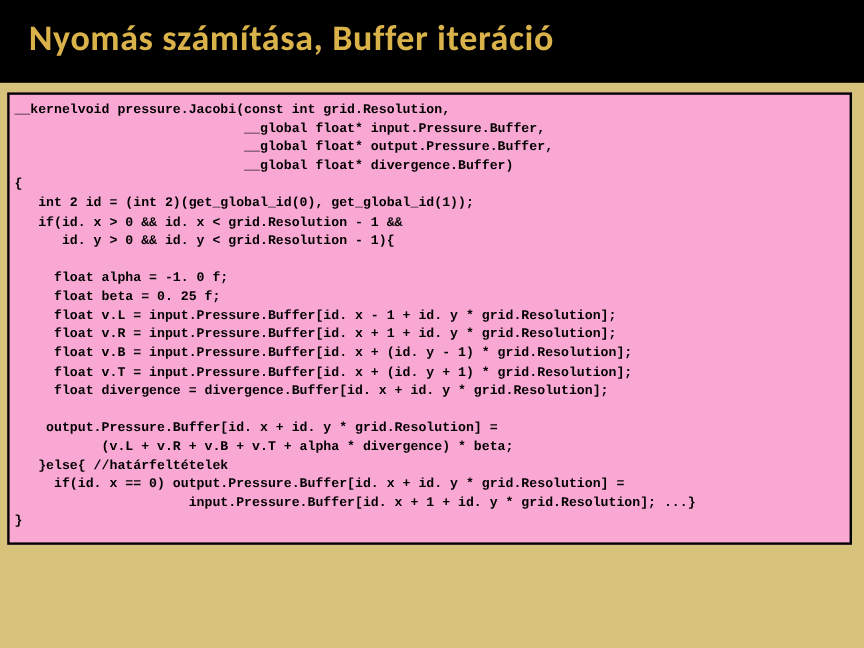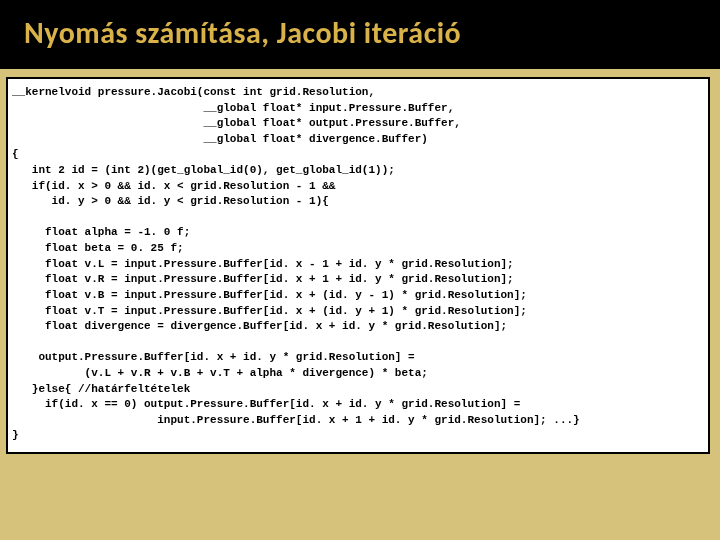--- a/index.html
+++ b/index.html
@@ -17,35 +17,35 @@
     font-family: "Calibri", "Arial", sans-serif;
     font-size: 30px;
     font-weight: 600;
     padding: 14px 24px 18px 24px;
     letter-spacing: 0.5px;
   }
   .code-frame {
     border: 2px solid #000;
     margin: 8px 10px 16px 6px;
     padding: 6px 4px 8px 4px;
-    background: #ffffff;
+    background: #f9a8d4;
   }
   .code {
     font-family: "Courier New", Courier, monospace;
     font-size: 11px;
     line-height: 1.42;
     white-space: pre;
     color: #000;
     font-weight: bold;
   }
 </style>
 </head>
 <body>
 
-<div class="header">Nyomás számítása, Jacobi iteráció</div>
+<div class="header">Nyomás számítása, Buffer iteráció</div>
 
 <div class="code-frame">
   <div class="code" id="code-block">__kernelvoid pressure.Jacobi(const int grid.Resolution,
                              __global float* input.Pressure.Buffer,
                              __global float* output.Pressure.Buffer,
                              __global float* divergence.Buffer)
 {
    int 2 id = (int 2)(get_global_id(0), get_global_id(1));
    if(id. x &gt; 0 &amp;&amp; id. x &lt; grid.Resolution - 1 &amp;&amp;
       id. y &gt; 0 &amp;&amp; id. y &lt; grid.Resolution - 1){

